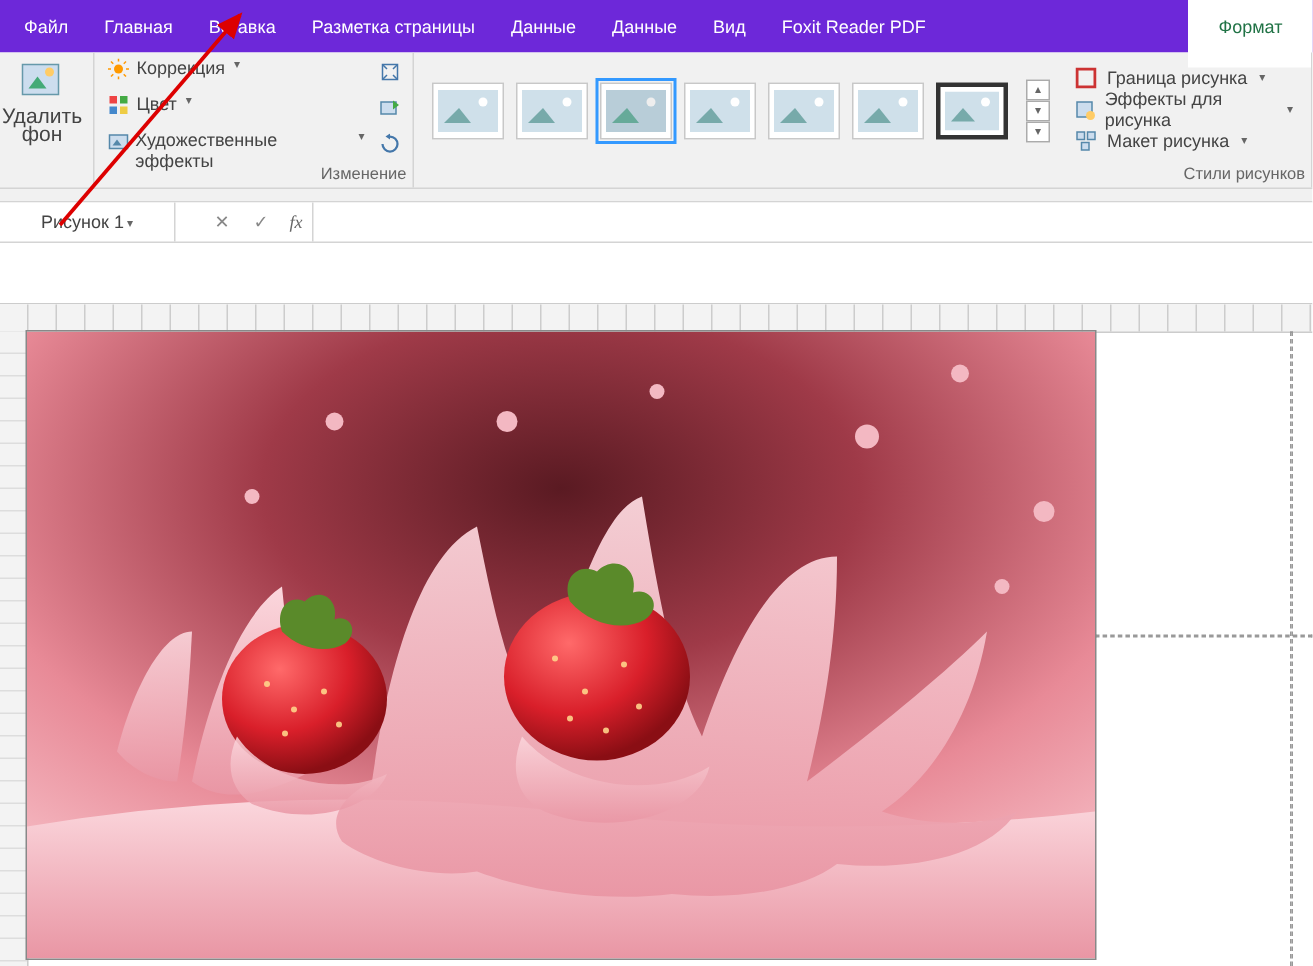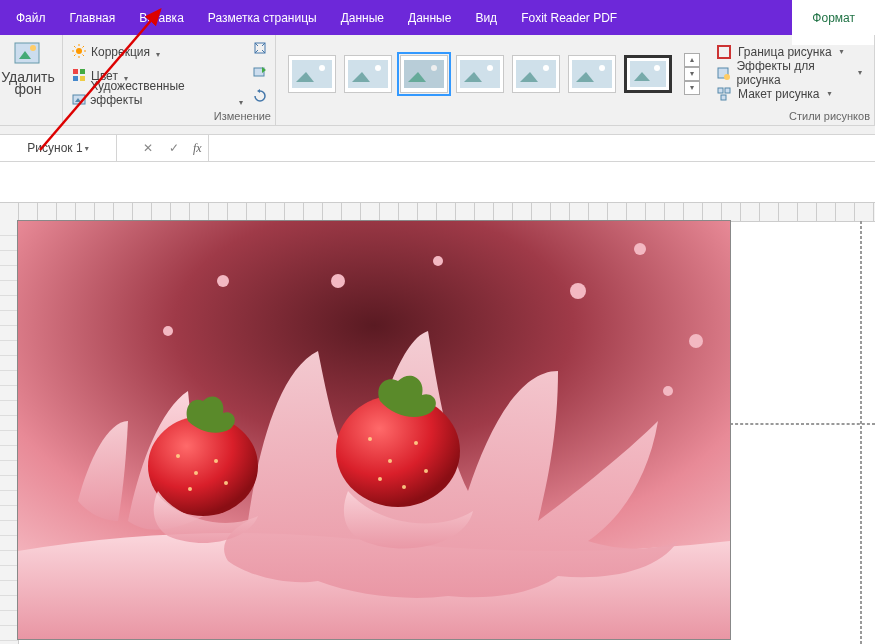--- a/index.html
+++ b/index.html
@@ -5,21 +5,21 @@
 html,body{margin:0;padding:0;font-family:"Segoe UI",Tahoma,sans-serif;font-size:12px;color:#444;background:#fff;width:875px;height:644px;overflow:hidden}
 .tabs{display:flex;background:#6d28d9;color:#fff;height:35px;align-items:center;padding-left:4px}
 .tabs .tab{padding:0 12px;height:22px;line-height:22px;cursor:pointer;font-size:12px}
 .tabs .tab.contextual{background:#fff;color:#217346;margin-left:auto;padding:16px 20px}
 .ribbon{display:flex;background:#f1f1f1;border-bottom:1px solid #d4d4d4;height:90px}
 .group{border-right:1px solid #d4d4d4;display:flex;flex-direction:column;justify-content:space-between;padding:2px 4px 0 4px}
 .group-label{text-align:right;color:#666;font-size:11px;padding:2px 0 3px 0}
 .bigbtn{display:flex;flex-direction:column;align-items:center;justify-content:center;width:48px;text-align:center;line-height:12px;gap:2px;font-size:14px;cursor:pointer}
 .bigbtn .ic{width:32px;height:32px;display:flex;align-items:center;justify-content:center}
 .vstack{display:flex;flex-direction:column;gap:1px}
-.smallbtn{display:flex;align-items:flex-end;gap:4px;padding:1px 4px;font-size:12px;cursor:pointer;height:21px}
+.smallbtn{display:flex;align-items:flex-start;gap:4px;padding:1px 4px;font-size:12px;cursor:pointer;height:21px}
 .smallbtn .ic{width:16px;height:16px;display:flex;align-items:center;justify-content:center}
 .dd{font-size:8px;color:#666;margin-left:2px}
 .twocol{display:flex;gap:2px}
 .iconcol{display:flex;flex-direction:column;gap:2px}
 .sqbtn{width:20px;height:20px;display:flex;align-items:center;justify-content:center;cursor:pointer;border:1px solid transparent}
 .gallery{display:flex;align-items:center;gap:8px;padding:6px 4px 0 8px}
 .thumb{width:46px;height:36px;border:1px solid #c8c8c8;background:#fff;position:relative;cursor:pointer;display:flex;align-items:center;justify-content:center}
 .thumb.sel{outline:2px solid #3399ff;outline-offset:1px}
 .thumb.selheavy{border:3px solid #333;width:42px;height:32px}
 .thumb svg{display:block}

